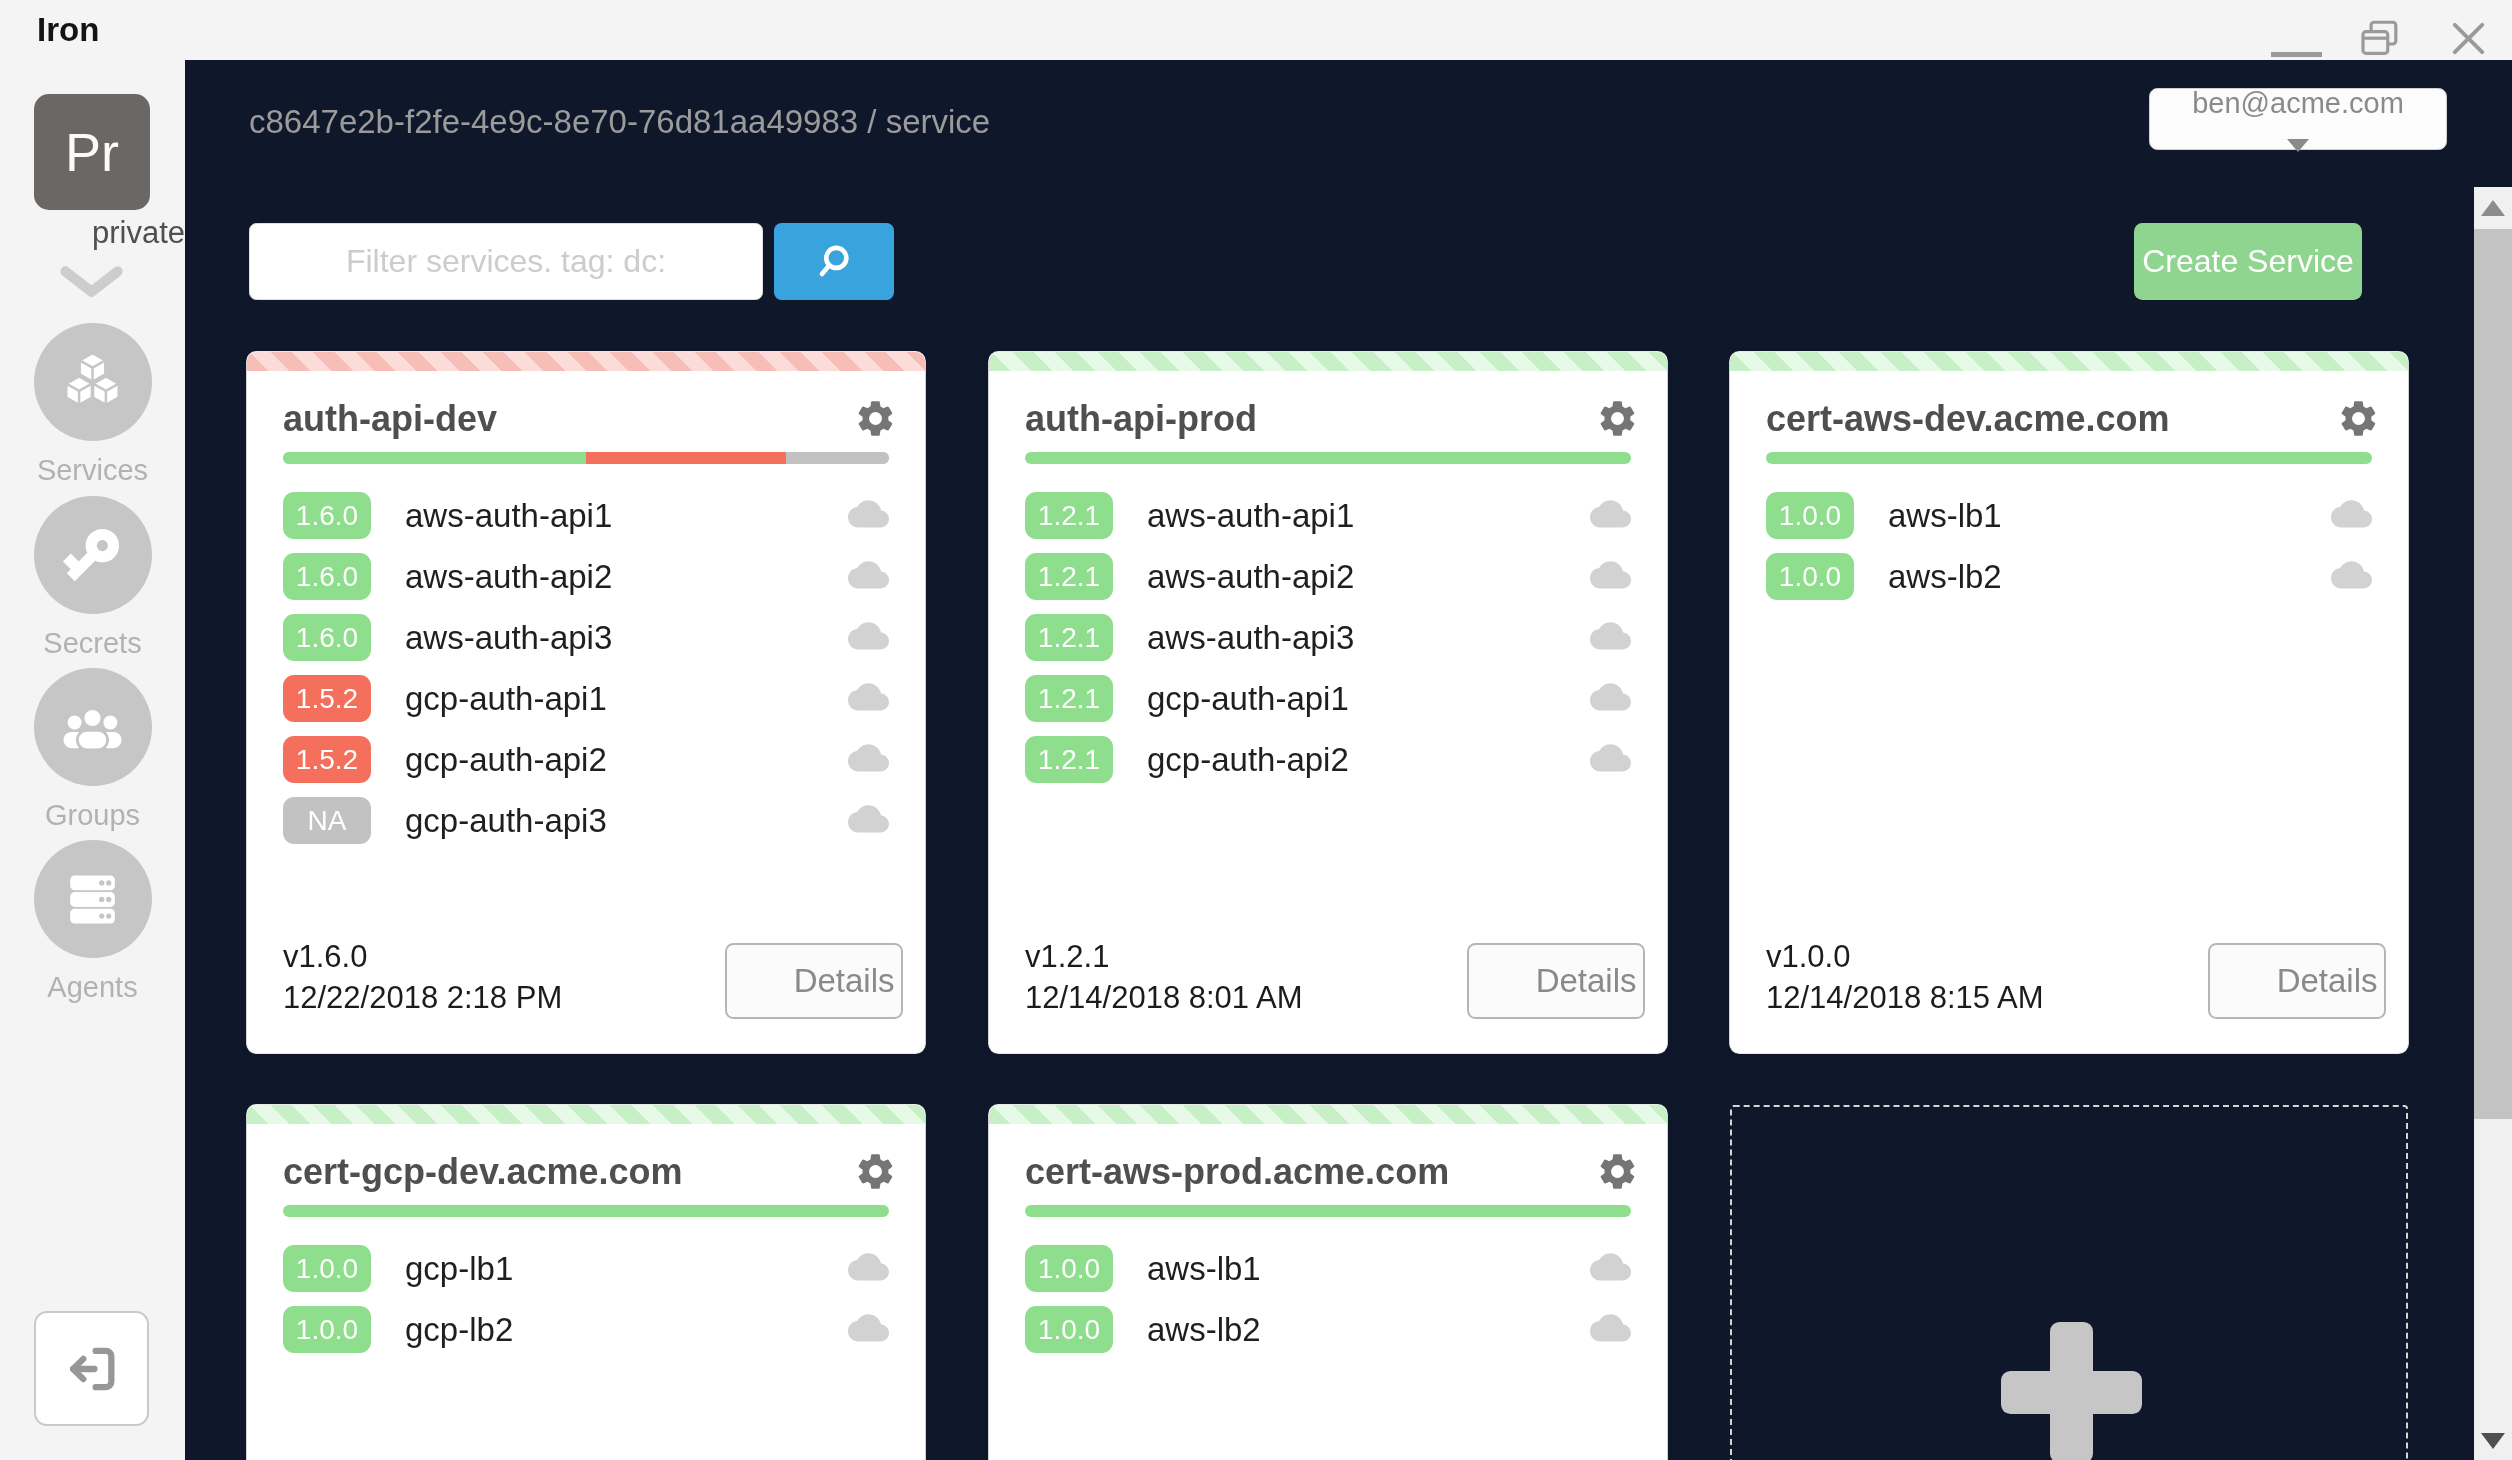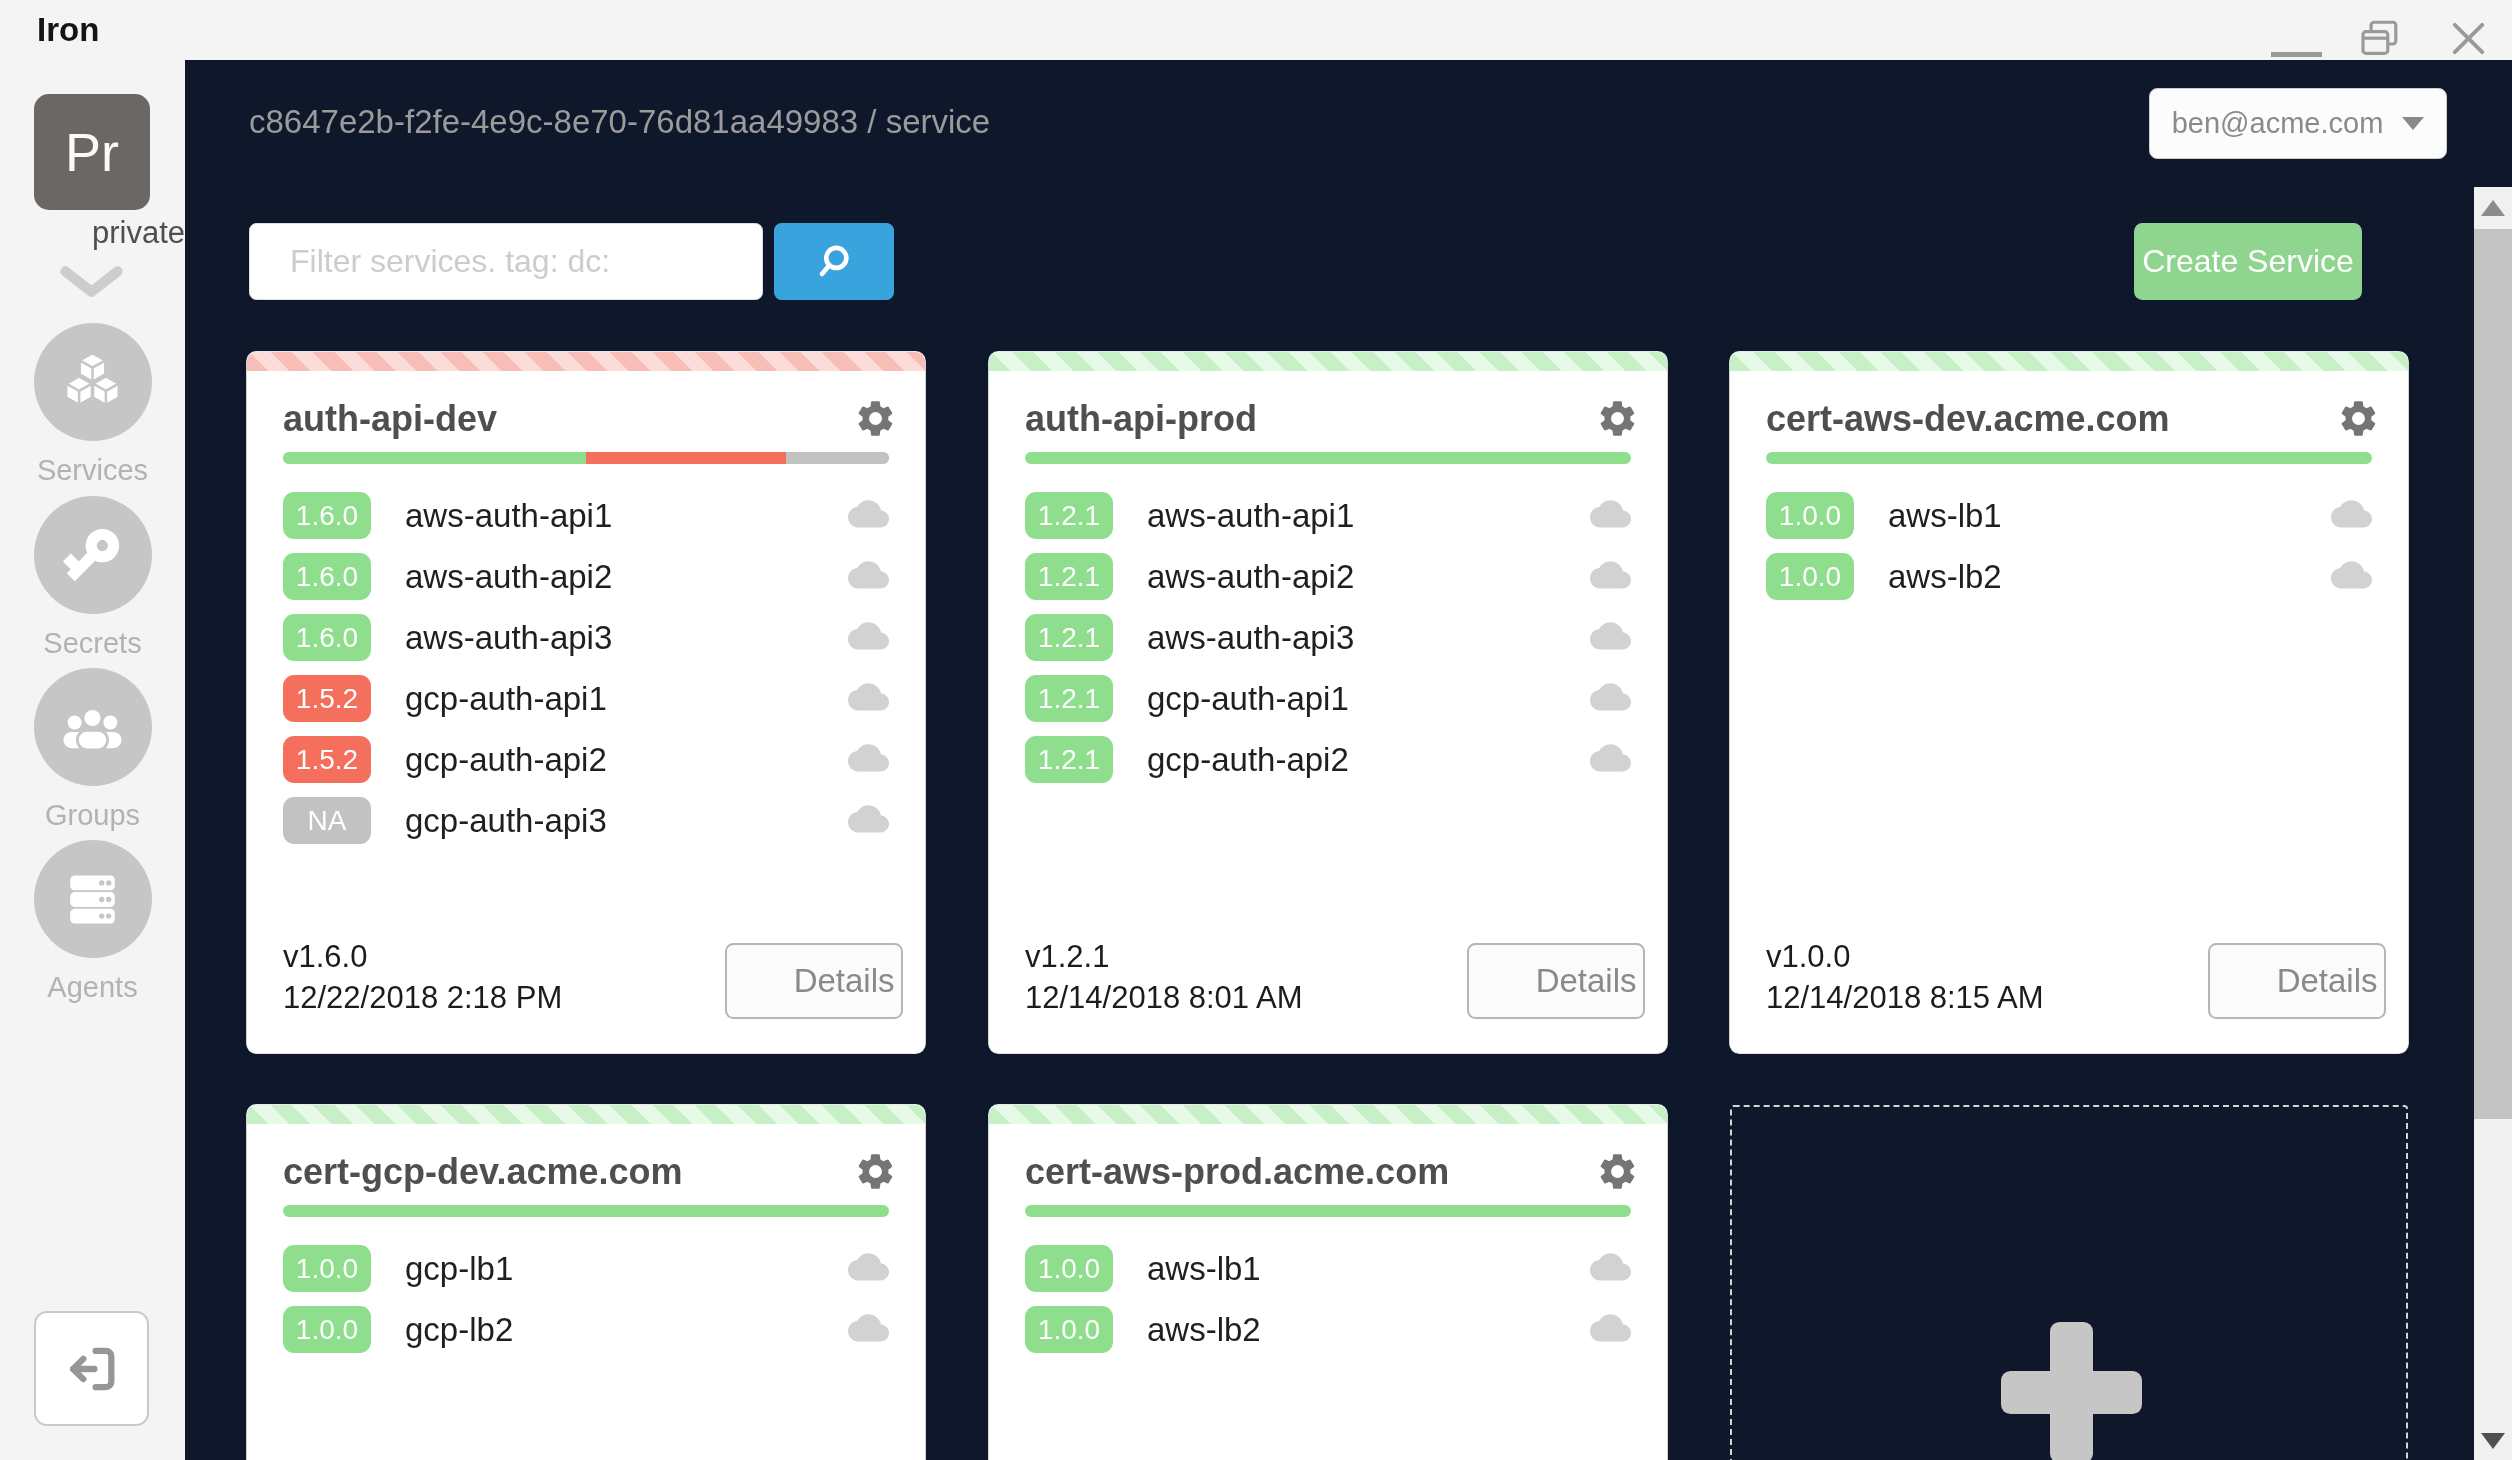--- a/index.html
+++ b/index.html
@@ -24,28 +24,28 @@
                display:flex;align-items:center;justify-content:center;}
   .side-circle svg{width:67px;height:67px;}
   .side-label{margin-top:13px;font-size:29px;color:#b2b2b2;}
   .logout-btn{position:absolute;left:34px;top:1311px;width:111px;height:111px;background:#fff;
               border:2.8px solid #c9c9c9;border-radius:13px;display:flex;align-items:center;justify-content:center;}
   .logout-btn svg{width:58px;height:58px;}
 
   
   .panel{position:absolute;left:185px;top:60px;width:2328px;height:1400px;background:#0f172a;overflow:hidden;}
   .breadcrumb{position:absolute;left:64px;top:43px;font-size:33px;color:#9b9b9b;}
-  .user-dd{position:absolute;left:1964px;top:28px;width:298px;height:71px;border:1.9px solid #cfcfcf;
+  .user-dd{position:absolute;left:1964px;top:28px;width:298px;height:62px;border:1.9px solid #cfcfcf;
            border-radius:8.4px;background:#fcfcfc;display:flex;align-items:center;justify-content:center;
-           gap:19px;font-size:29px;color:#8a8a8a;cursor:pointer;box-sizing:border-box;}
+           gap:19px;font-size:29px;color:#8a8a8a;cursor:pointer;box-sizing:border-box;flex-direction:column;}
   .caret-down{width:0;height:0;border-left:11.2px solid transparent;border-right:11.2px solid transparent;
               border-top:13px solid #8a8a8a;}
   .filter-input{position:absolute;left:64px;top:163px;width:514px;height:77px;border:1.9px solid #dedede;
                 border-radius:7.5px;font-size:32px;color:#555;padding:0 40px;box-sizing:border-box;outline:none;
-                font-family:"Liberation Sans",sans-serif;}
+                font-family:"Liberation Sans",sans-serif;text-align:center;}
   .filter-input::placeholder{color:#ccc;}
   .search-btn{position:absolute;left:589px;top:163px;width:120px;height:77px;background:#38a3dc;border:none;
               border-radius:7.5px;display:flex;align-items:center;justify-content:center;cursor:pointer;}
   .search-btn svg{width:43px;height:43px;}
   .create-btn{position:absolute;left:1949px;top:163px;width:228px;height:77px;background:#8fd58f;border:none;
               border-radius:8.4px;color:#fff;font-size:32px;cursor:pointer;font-family:"Liberation Sans",sans-serif;}
 
   
   .card{position:absolute;width:678px;height:701px;background:#fff;border-radius:9.4px;
         box-shadow:0 1.9px 7.5px rgba(0,0,0,.07),0 0 0 0.9px #f0f0f0;}

